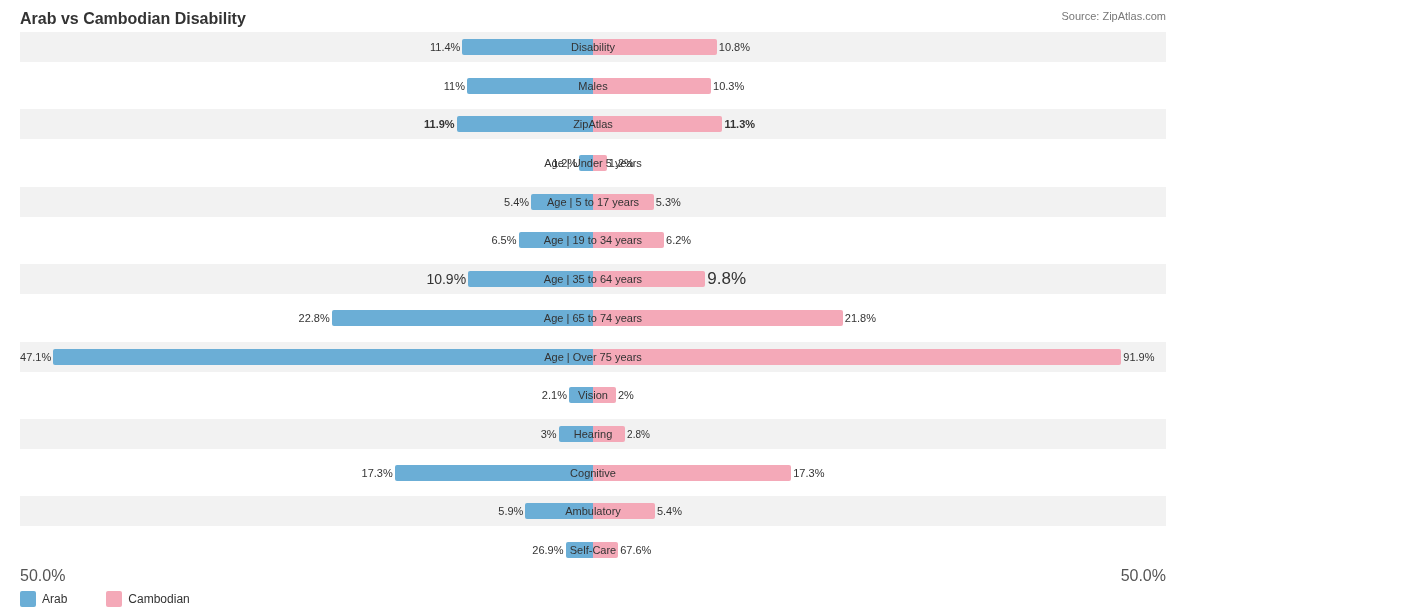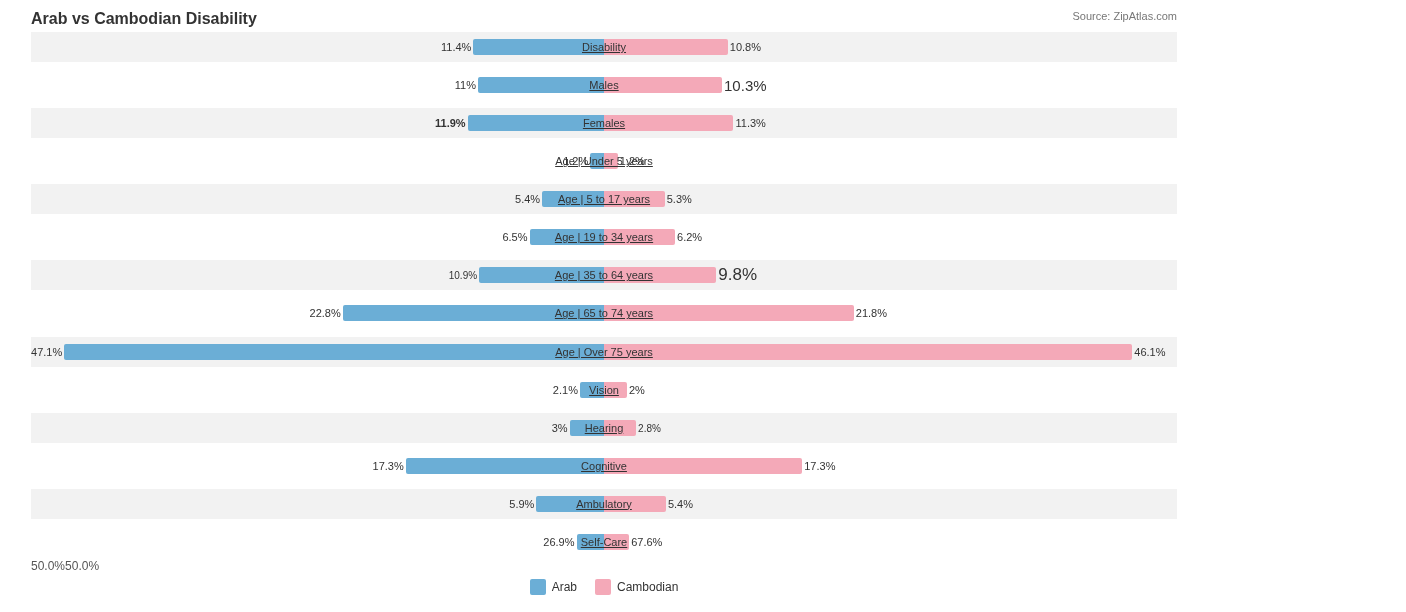--- a/index.html
+++ b/index.html
@@ -6,23 +6,22 @@
     body {
       font-family: Arial, sans-serif;
       background: #fff;
       width: 1406px;
       height: 612px;
       overflow: hidden;
     }
     .chart-container {
       width: 1186px;
       height: 612px;
-      padding: 10px 20px 22px 20px;
+      padding: 10px 20px 14px 20px;
       position: relative;
-      margin-left: 11px;
     }
     .chart-title {
       font-size: 16px;
       font-weight: bold;
       color: #333;
       margin-bottom: 4px;
     }
     .source {
       position: absolute;
       top: 10px;
@@ -80,32 +79,32 @@
     }
     .center-label {
       position: absolute;
       left: 50%;
       transform: translateX(-50%);
       font-size: 11px;
       color: #333;
       white-space: nowrap;
       z-index: 10;
       text-align: center;
-      text-decoration: underline;
     }
     .axis-labels {
       display: flex;
+      justify-content: space-between;
       padding: 2px 0;
-      font-size: 12px;
+      font-size: 16px;
       color: #555;
     }
     .legend {
       display: flex;
-      justify-content: center;
-      gap: 18px;
+      justify-content: flex-start;
+      gap: 39px;
       margin-top: 4px;
       font-size: 12px;
       color: #333;
     }
     .legend-item {
       display: flex;
       align-items: center;
       gap: 6px;
     }
     .legend-box {
@@ -131,30 +130,30 @@
           <div style="position: absolute; font-size: 11px; color: rgb(51, 51, 51); white-space: nowrap; right: calc(61.4% + 2px); top: 50%; transform: translateY(-50%);">11.4%</div>
           <div style="position: absolute; font-size: 11px; color: rgb(51, 51, 51); white-space: nowrap; left: calc(60.8% + 2px); top: 50%; transform: translateY(-50%);">10.8%</div>
         </div>
       </div>
       <div class="bar-row white">
         <div class="row-inner">
           <div class="bar-left" style="width: 11%;"></div>
           <div class="bar-right" style="width: 10.3%;"></div>
           <div class="center-label">Males</div>
           <div style="position: absolute; font-size: 11px; color: rgb(51, 51, 51); white-space: nowrap; right: calc(61% + 2px); top: 50%; transform: translateY(-50%);">11%</div>
-          <div style="position: absolute; font-size: 15px; color: rgb(51, 51, 51); white-space: nowrap; left: calc(60.3% + 2px); top: 50%; transform: translateY(-50%);">10.3%</div>
+          <div style="position: absolute; font-size: 11px; color: rgb(51, 51, 51); white-space: nowrap; left: calc(60.3% + 2px); top: 50%; transform: translateY(-50%);">10.3%</div>
         </div>
       </div>
       <div class="bar-row striped">
         <div class="row-inner">
           <div class="bar-left" style="width: 11.9%;"></div>
           <div class="bar-right" style="width: 11.3%;"></div>
-          <div class="center-label">Females</div>
+          <div class="center-label">ZipAtlas</div>
           <div style="position: absolute; font-size: 11px; color: rgb(51, 51, 51); white-space: nowrap; right: calc(61.9% + 2px); top: 50%; transform: translateY(-50%); font-weight: bold;">11.9%</div>
-          <div style="position: absolute; font-size: 11px; color: rgb(51, 51, 51); white-space: nowrap; left: calc(61.3% + 2px); top: 50%; transform: translateY(-50%);">11.3%</div>
+          <div style="position: absolute; font-size: 11px; color: rgb(51, 51, 51); white-space: nowrap; left: calc(61.3% + 2px); top: 50%; transform: translateY(-50%); font-weight: bold;">11.3%</div>
         </div>
       </div>
       <div class="bar-row white">
         <div class="row-inner">
           <div class="bar-left" style="width: 1.2%;"></div>
           <div class="bar-right" style="width: 1.2%;"></div>
           <div class="center-label">Age | Under 5 years</div>
           <div style="position: absolute; font-size: 11px; color: rgb(51, 51, 51); white-space: nowrap; right: calc(51.2% + 2px); top: 50%; transform: translateY(-50%);">1.2%</div>
           <div style="position: absolute; font-size: 11px; color: rgb(51, 51, 51); white-space: nowrap; left: calc(51.2% + 2px); top: 50%; transform: translateY(-50%);">1.2%</div>
         </div>
@@ -175,40 +174,40 @@
           <div class="center-label">Age | 19 to 34 years</div>
           <div style="position: absolute; font-size: 11px; color: rgb(51, 51, 51); white-space: nowrap; right: calc(56.5% + 2px); top: 50%; transform: translateY(-50%);">6.5%</div>
           <div style="position: absolute; font-size: 11px; color: rgb(51, 51, 51); white-space: nowrap; left: calc(56.2% + 2px); top: 50%; transform: translateY(-50%);">6.2%</div>
         </div>
       </div>
       <div class="bar-row striped">
         <div class="row-inner">
           <div class="bar-left" style="width: 10.9%;"></div>
           <div class="bar-right" style="width: 9.8%;"></div>
           <div class="center-label">Age | 35 to 64 years</div>
-          <div style="position: absolute; font-size: 10px; color: rgb(51, 51, 51); white-space: nowrap; right: calc(60.9% + 2px); top: 50%; transform: translateY(-50%);">10.9%</div>
+          <div style="position: absolute; font-size: 14px; color: rgb(51, 51, 51); white-space: nowrap; right: calc(60.9% + 2px); top: 50%; transform: translateY(-50%);">10.9%</div>
           <div style="position: absolute; font-size: 17px; color: rgb(51, 51, 51); white-space: nowrap; left: calc(59.8% + 2px); top: 50%; transform: translateY(-50%);">9.8%</div>
         </div>
       </div>
       <div class="bar-row white">
         <div class="row-inner">
           <div class="bar-left" style="width: 22.8%;"></div>
           <div class="bar-right" style="width: 21.8%;"></div>
           <div class="center-label">Age | 65 to 74 years</div>
           <div style="position: absolute; font-size: 11px; color: rgb(51, 51, 51); white-space: nowrap; right: calc(72.8% + 2px); top: 50%; transform: translateY(-50%);">22.8%</div>
           <div style="position: absolute; font-size: 11px; color: rgb(51, 51, 51); white-space: nowrap; left: calc(71.8% + 2px); top: 50%; transform: translateY(-50%);">21.8%</div>
         </div>
       </div>
       <div class="bar-row striped">
         <div class="row-inner">
           <div class="bar-left" style="width: 47.1%;"></div>
           <div class="bar-right" style="width: 46.1%;"></div>
           <div class="center-label">Age | Over 75 years</div>
           <div style="position: absolute; font-size: 11px; color: rgb(51, 51, 51); white-space: nowrap; right: calc(97.1% + 2px); top: 50%; transform: translateY(-50%);">47.1%</div>
-          <div style="position: absolute; font-size: 11px; color: rgb(51, 51, 51); white-space: nowrap; left: calc(96.1% + 2px); top: 50%; transform: translateY(-50%);">46.1%</div>
+          <div style="position: absolute; font-size: 11px; color: rgb(51, 51, 51); white-space: nowrap; left: calc(96.1% + 2px); top: 50%; transform: translateY(-50%);">91.9%</div>
         </div>
       </div>
       <div class="bar-row white">
         <div class="row-inner">
           <div class="bar-left" style="width: 2.1%;"></div>
           <div class="bar-right" style="width: 2%;"></div>
           <div class="center-label">Vision</div>
           <div style="position: absolute; font-size: 11px; color: rgb(51, 51, 51); white-space: nowrap; right: calc(52.1% + 2px); top: 50%; transform: translateY(-50%);">2.1%</div>
           <div style="position: absolute; font-size: 11px; color: rgb(51, 51, 51); white-space: nowrap; left: calc(52% + 2px); top: 50%; transform: translateY(-50%);">2%</div>
         </div>

